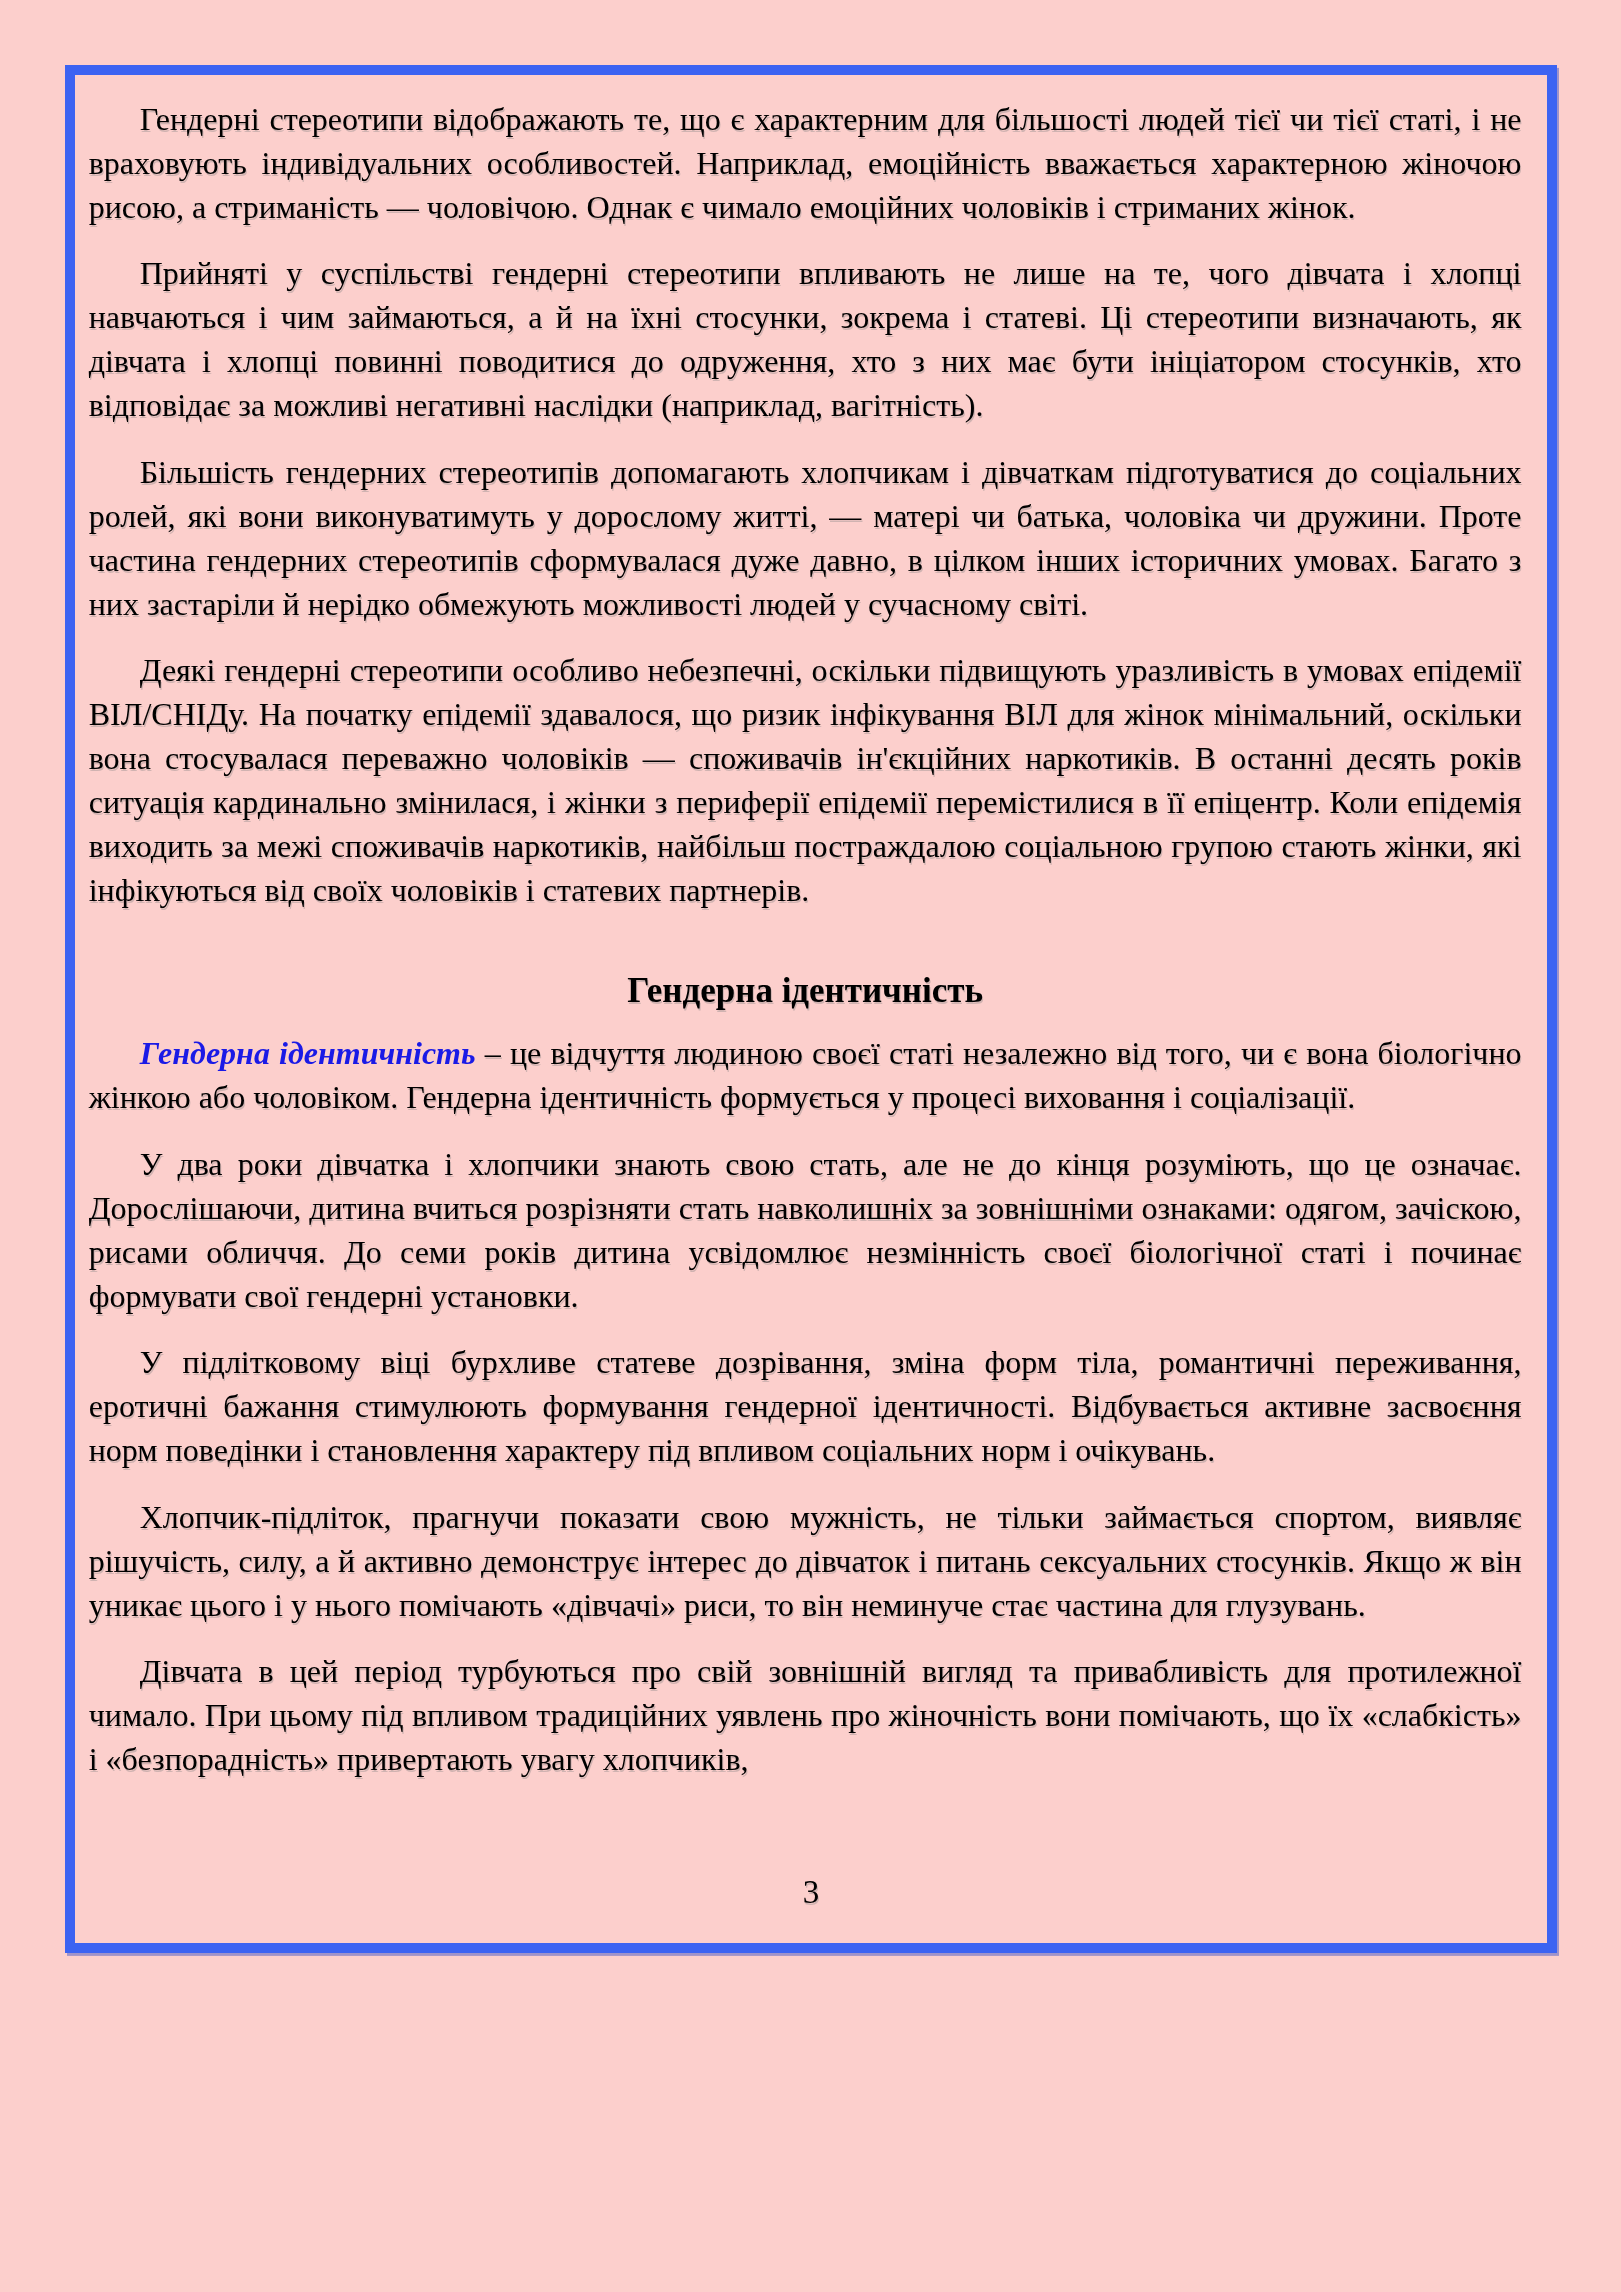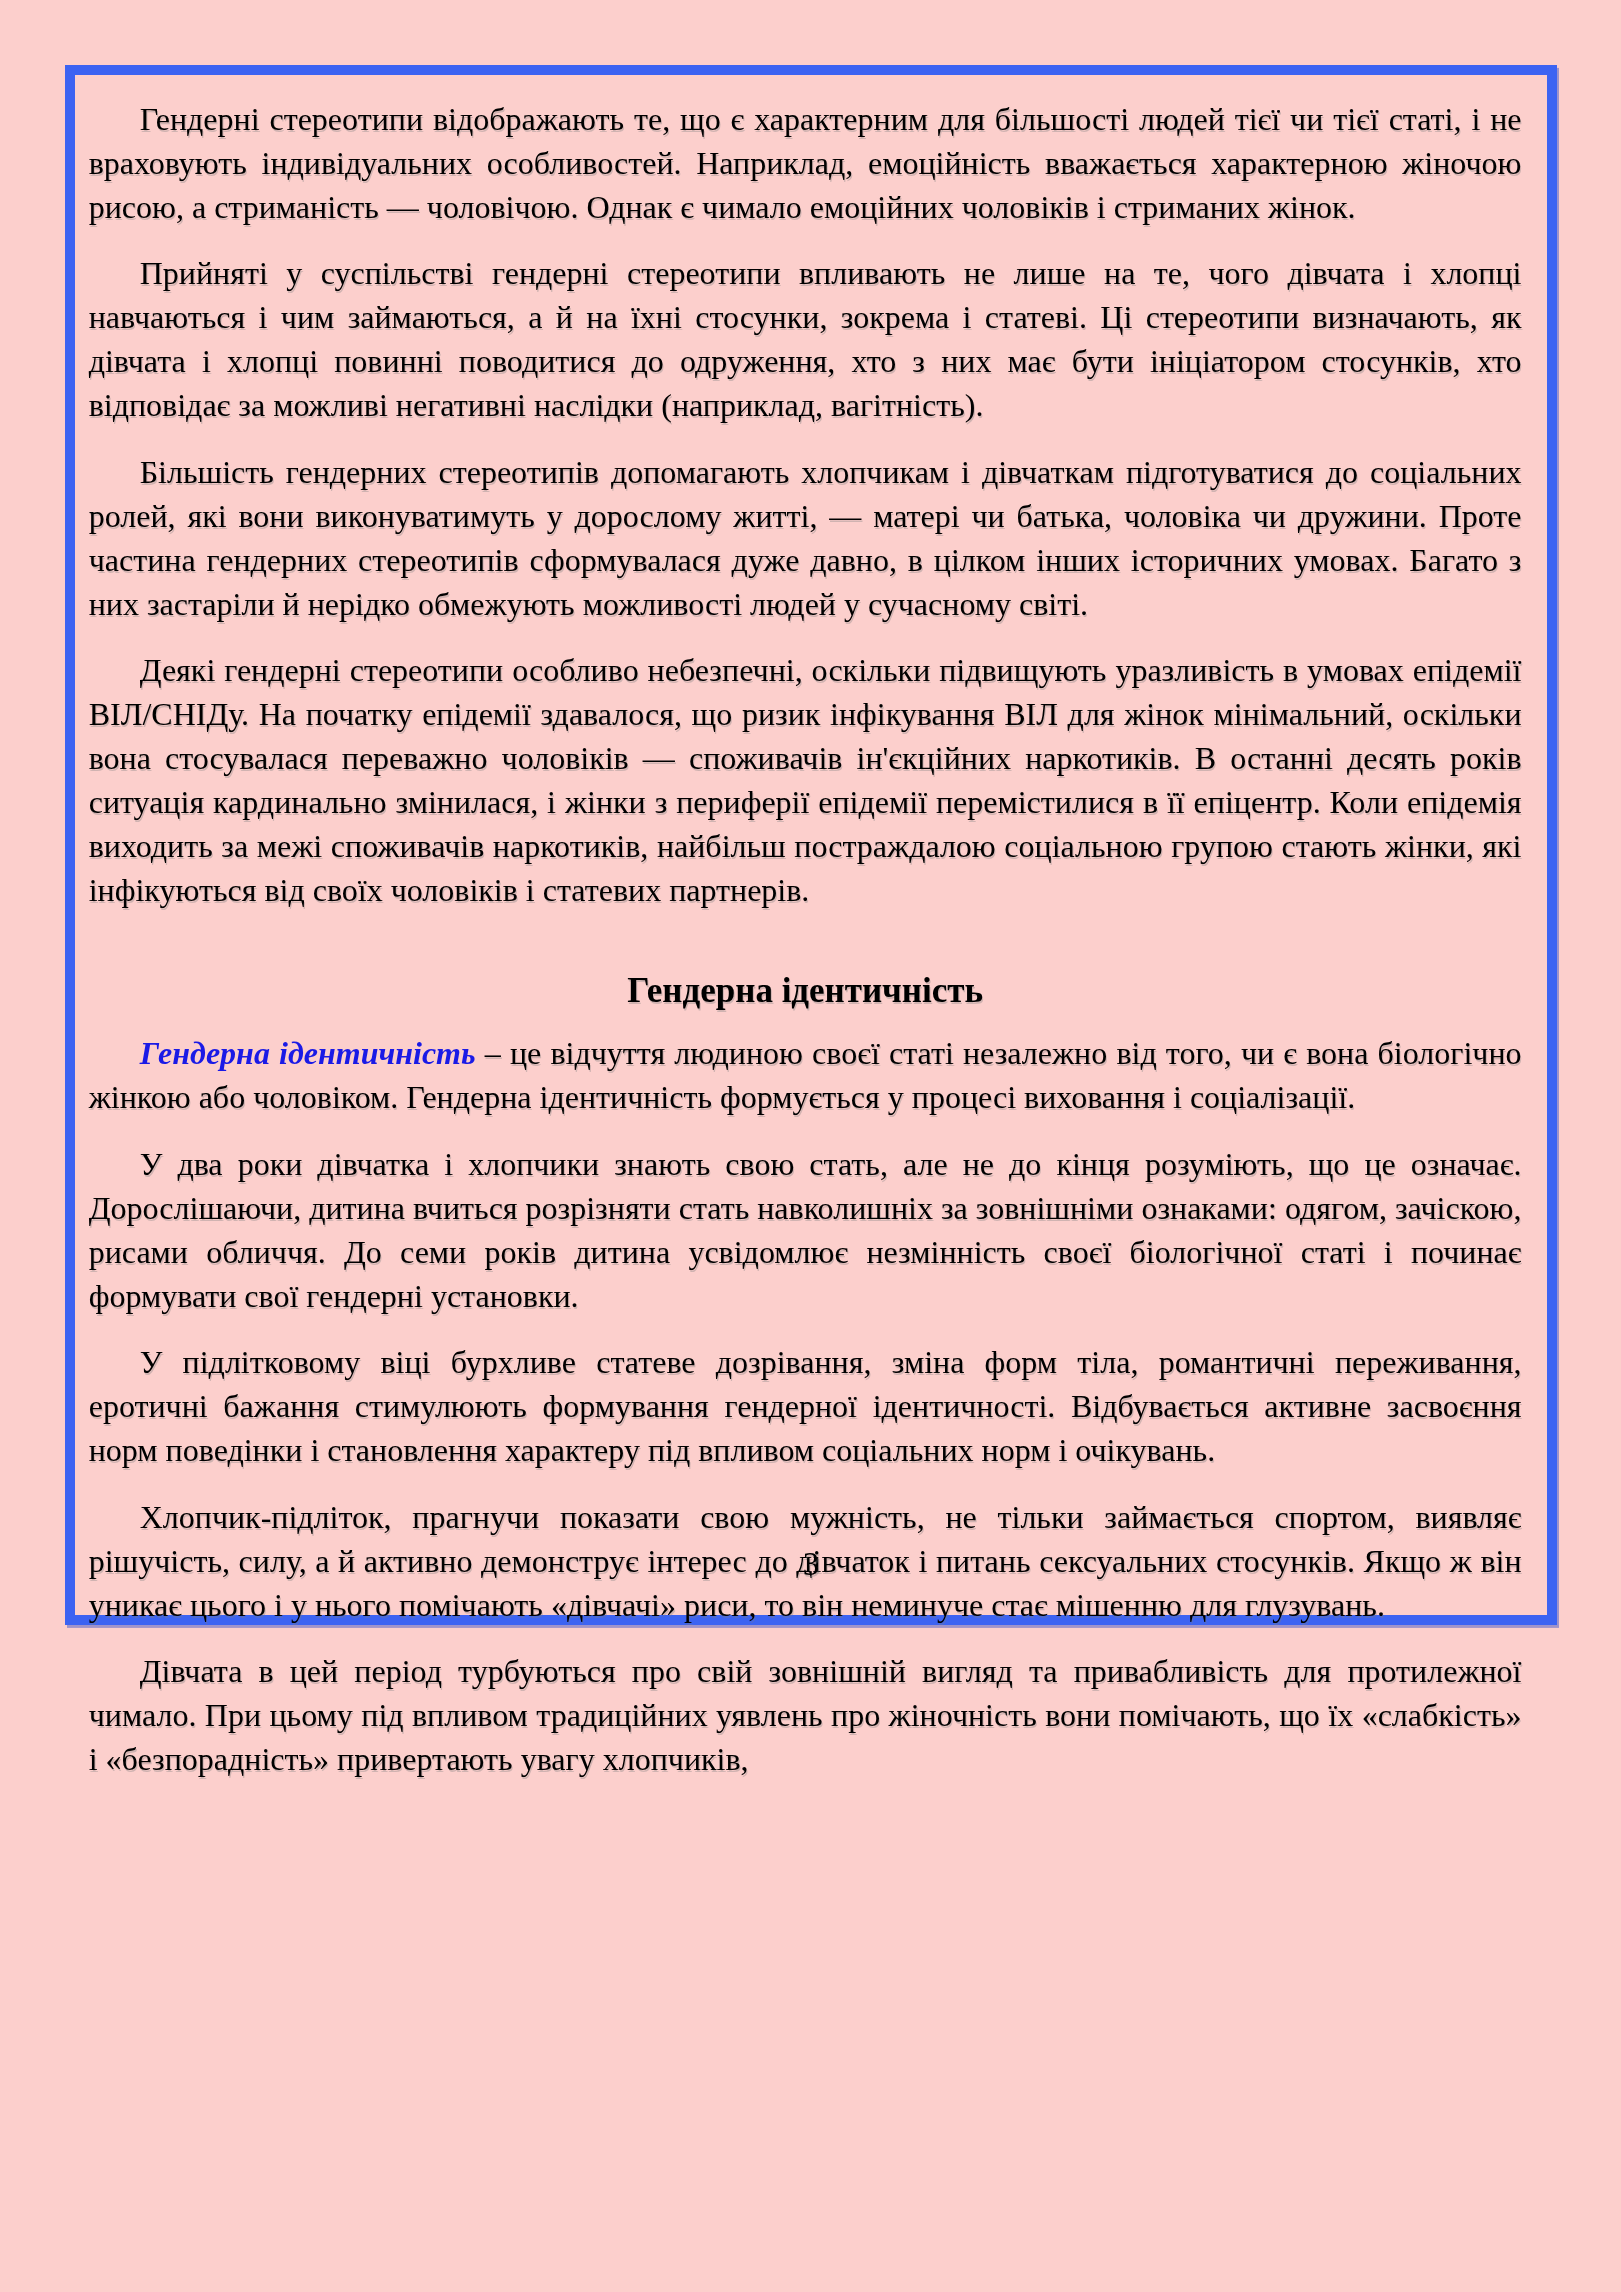--- a/index.html
+++ b/index.html
@@ -15,21 +15,21 @@
     background: var(--bg);
     overflow: hidden;
     font-family: "Liberation Serif", "DejaVu Serif", serif;
     color: var(--ink);
   }
   .frame {
     position: absolute;
     left: 65px;
     top: 65px;
     width: 1492px;
-    height: 1560px;
+    height: 1888px;
     border: 10.8px solid var(--frame);
     box-shadow: 2px 2.9px 0 rgba(46,74,200,0.45);
     padding: 21.6px 25.5px 0 13.7px;
   }
   .para {
     font-size: 32px;
     line-height: 44px;
     text-align: justify;
     text-indent: 51px;
     margin-bottom: 22.5px;
@@ -78,20 +78,20 @@
     <p class="para">Деякі гендерні стереотипи особливо небезпечні, оскільки підвищують уразливість в умовах епідемії ВІЛ/СНІДу. На початку епідемії здавалося, що ризик інфікування ВІЛ для жінок мінімальний, оскільки вона стосувалася переважно чоловіків — споживачів ін'єкційних наркотиків. В останні десять років ситуація кардинально змінилася, і жінки з периферії епідемії перемістилися в її епіцентр. Коли епідемія виходить за межі споживачів наркотиків, найбільш постраждалою соціальною групою стають жінки, які інфікуються від своїх чоловіків і статевих партнерів.</p>
 
     <h2 class="heading">Гендерна ідентичність</h2>
 
     <p class="para definition"><span class="term">Гендерна ідентичність</span><span> – це відчуття людиною своєї статі незалежно від того, чи є вона біологічно жінкою або чоловіком. Гендерна ідентичність формується у процесі виховання і соціалізації.</span></p>
 
     <p class="para">У два роки дівчатка і хлопчики знають свою стать, але не до кінця розуміють, що це означає. Дорослішаючи, дитина вчиться розрізняти стать навколишніх за зовнішніми ознаками: одягом, зачіскою, рисами обличчя. До семи років дитина усвідомлює незмінність своєї біологічної статі і починає формувати свої гендерні установки.</p>
 
     <p class="para">У підлітковому віці бурхливе статеве дозрівання, зміна форм тіла, романтичні переживання, еротичні бажання стимулюють формування гендерної ідентичності. Відбувається активне засвоєння норм поведінки і становлення характеру під впливом соціальних норм і очікувань.</p>
 
-    <p class="para">Хлопчик-підліток, прагнучи показати свою мужність, не тільки займається спортом, виявляє рішучість, силу, а й активно демонструє інтерес до дівчаток і питань сексуальних стосунків. Якщо ж він уникає цього і у нього помічають «дівчачі» риси, то він неминуче стає мішенню для глузувань.</p>
+    <p class="para">Хлопчик-підліток, прагнучи показати свою мужність, не тільки займається спортом, виявляє рішучість, силу, а й активно демонструє інтерес до дівчаток і питань сексуальних стосунків. Якщо ж він уникає цього і у нього помічають «дівчачі» риси, то він неминуче стає частина для глузувань.</p>
 
     <p class="para">Дівчата в цей період турбуються про свій зовнішній вигляд та привабливість для протилежної чимало. При цьому під впливом традиційних уявлень про жіночність вони помічають, що їх «слабкість» і «безпорадність» привертають увагу хлопчиків,</p>
 
     <div class="page-number">3</div>
   </div>
 </div>
 
 
 </body></html>

